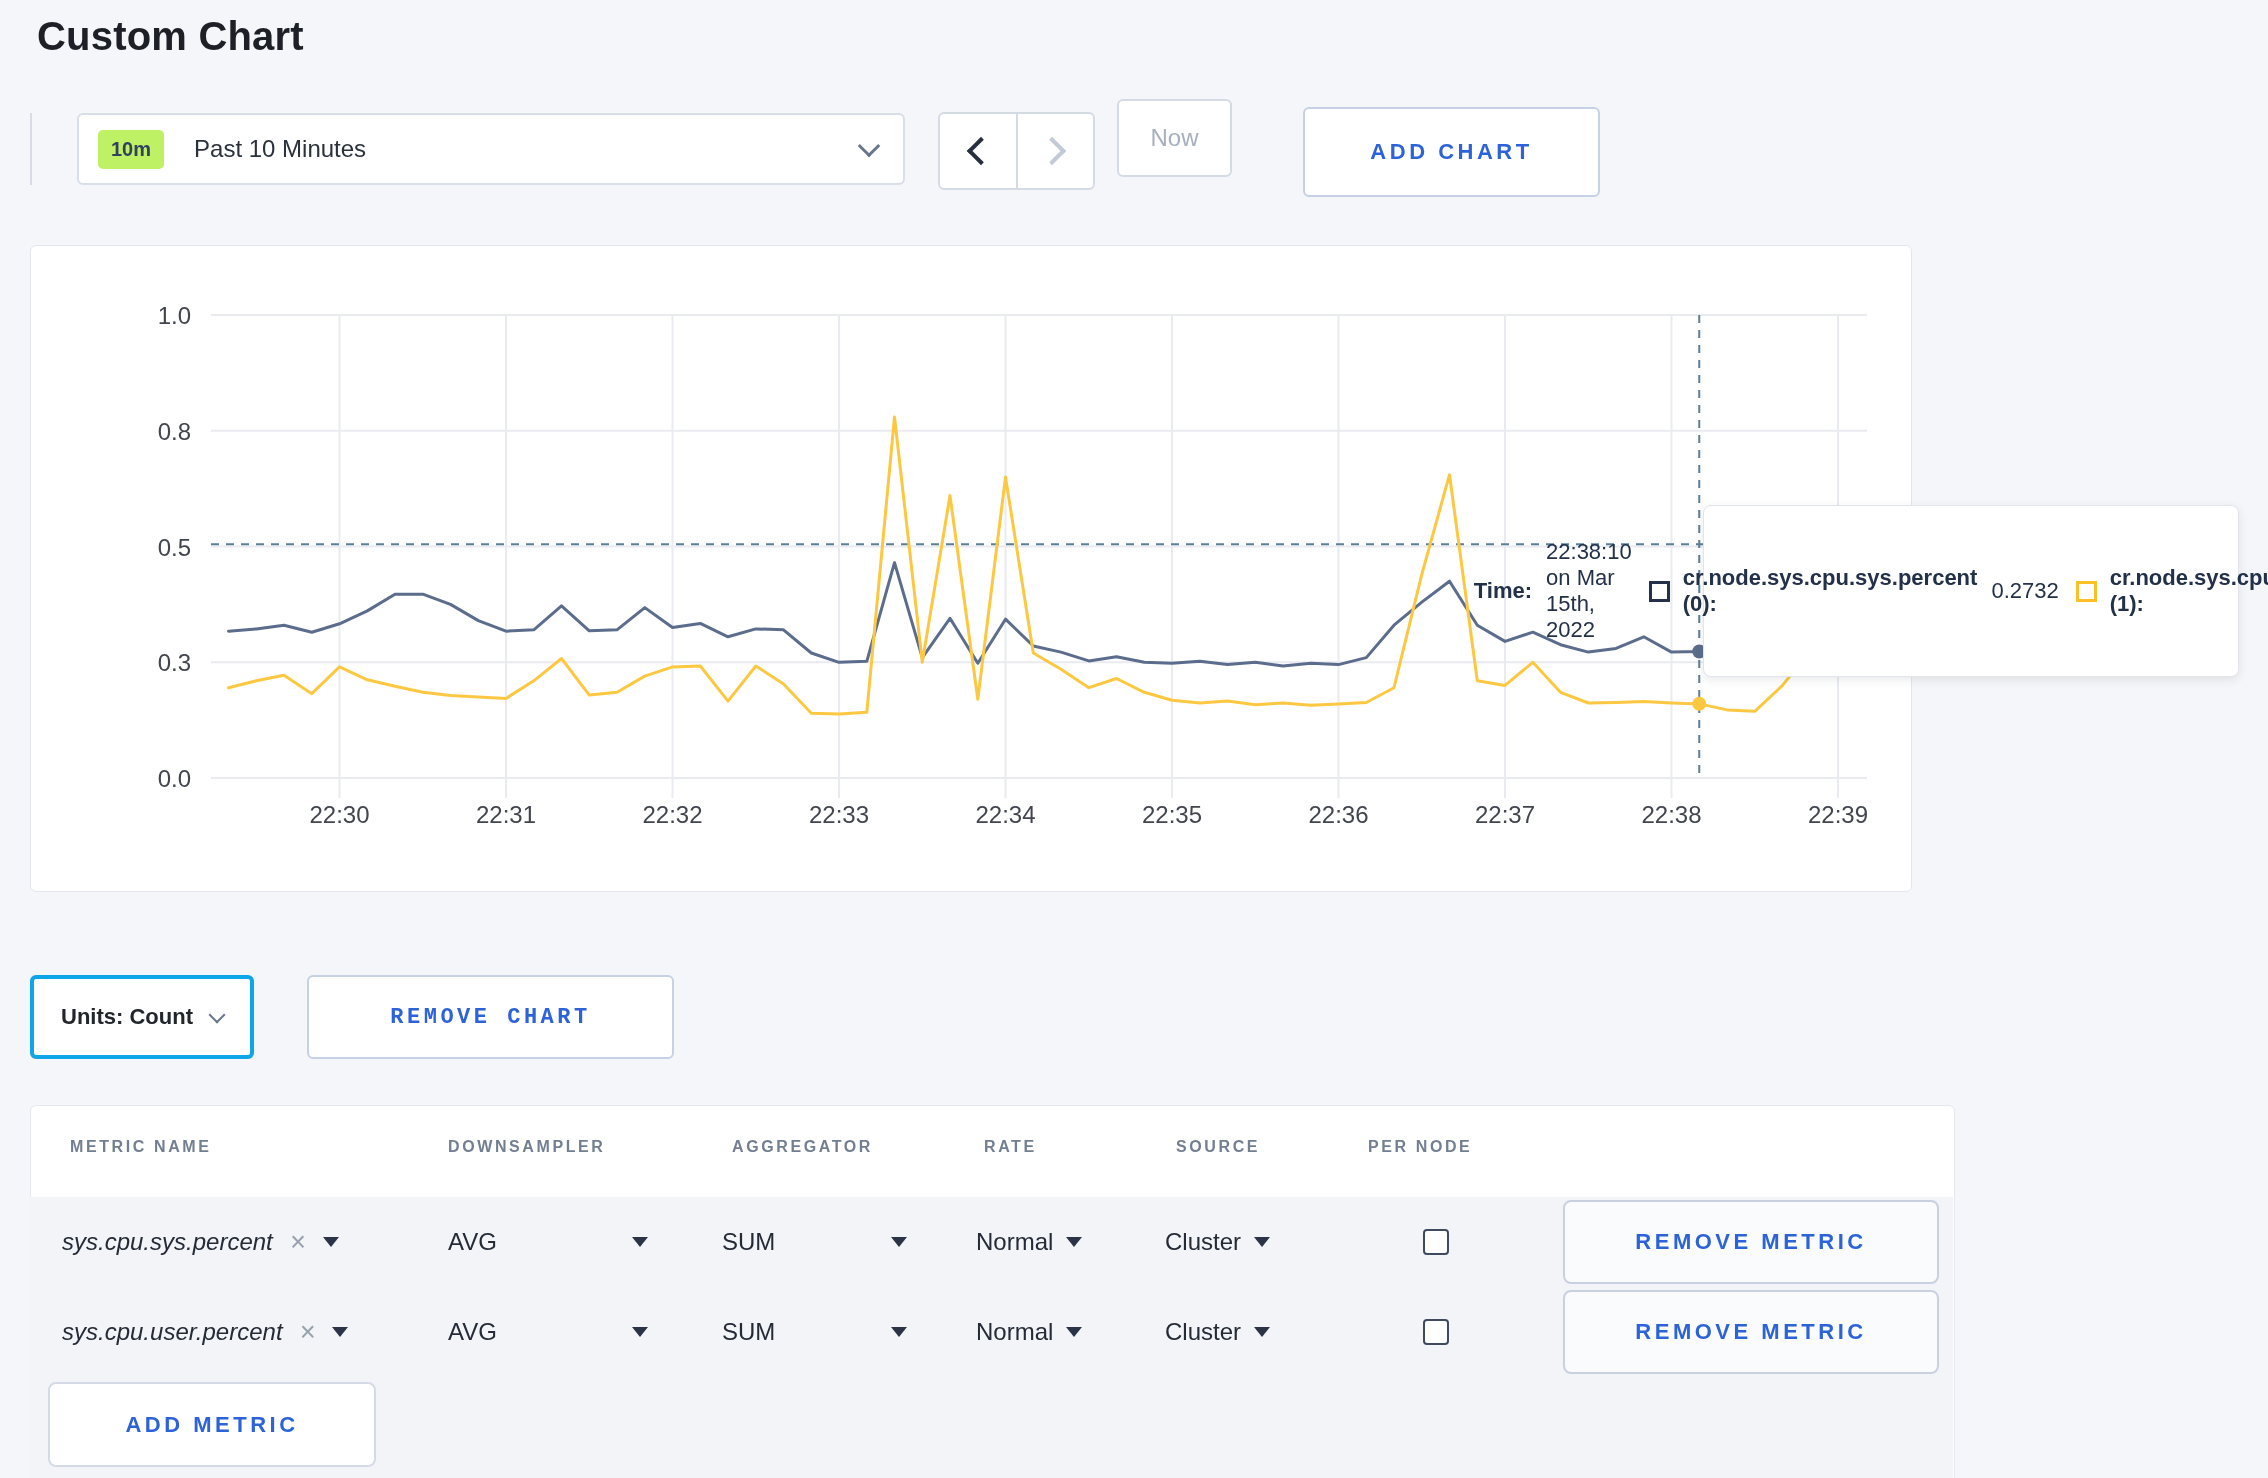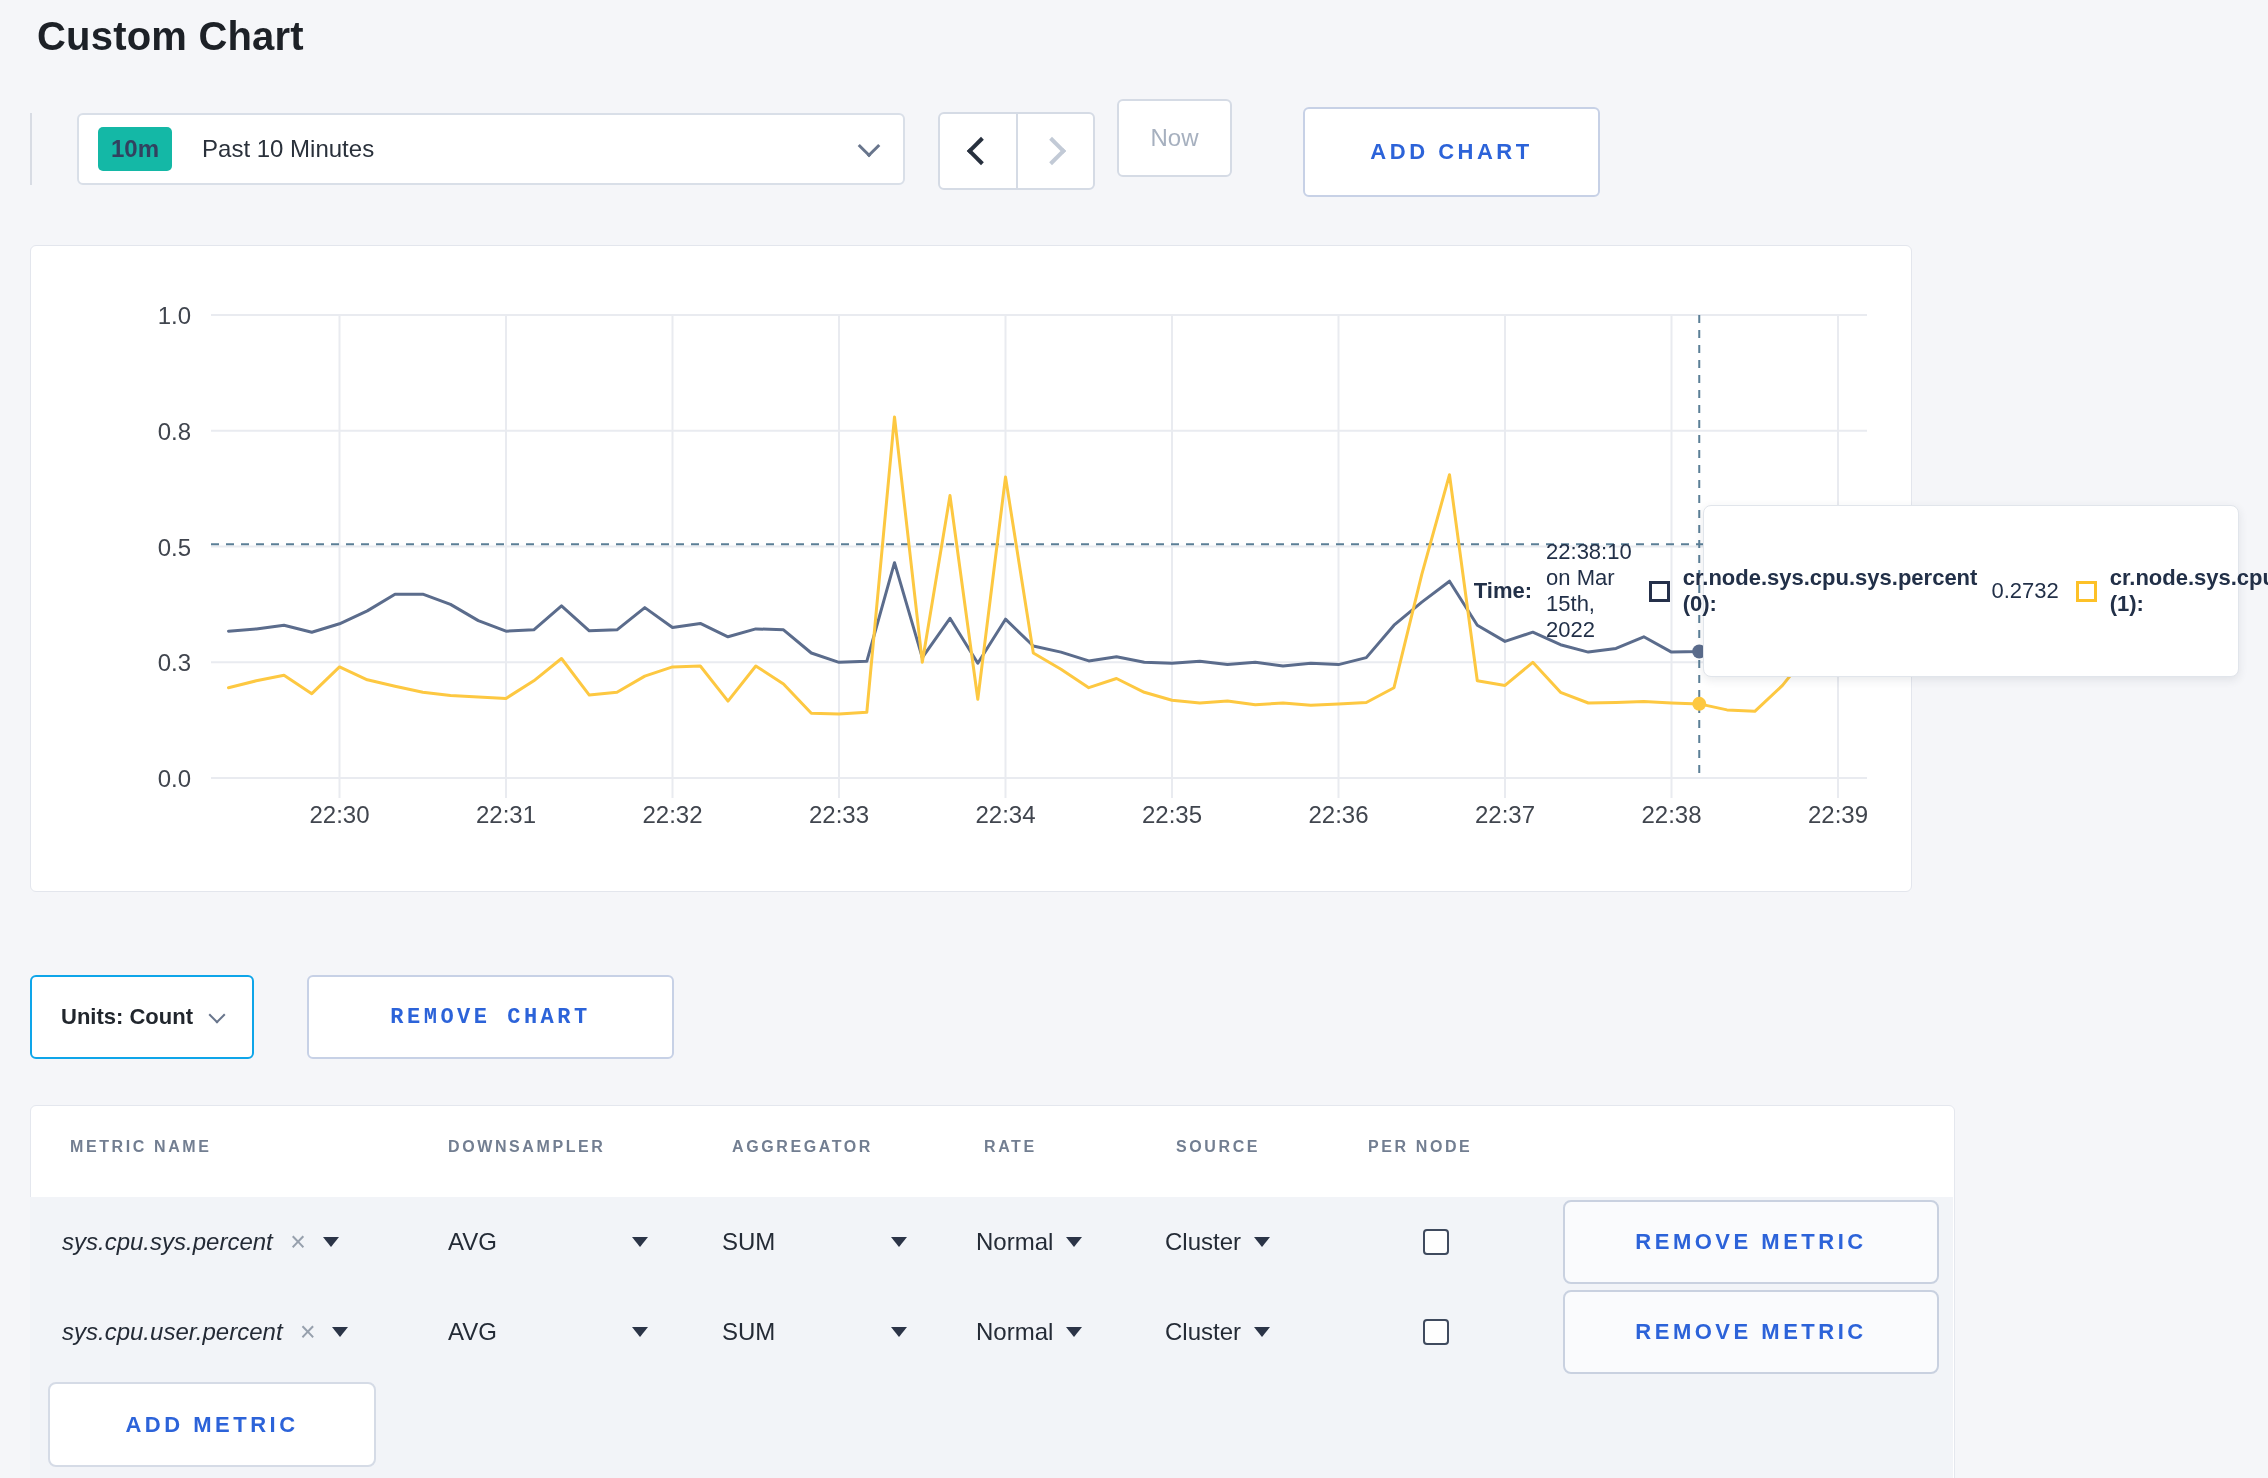--- a/index.html
+++ b/index.html
@@ -11,21 +11,21 @@
   }
   .abs{position:absolute;}
   
   .page-title{left:37px;top:14px;font-size:40px;font-weight:600;color:#1d2127;letter-spacing:.2px;}
   .toolbar-divider{left:30px;top:113px;width:2px;height:72px;background:#d8dce4;}
   .dropdown{
     background:#fff;border:2px solid #d9dfe8;border-radius:6px;
     display:flex;align-items:center;cursor:pointer;box-sizing:border-box;
   }
   .time-dropdown{left:77px;top:113px;width:828px;height:72px;padding:0 26px 0 19px;}
-  .time-badge{background:#14b8a6;color:#32415f;font-weight:700;font-size:24px;border-radius:5px;padding:8px 13px;}
+  .time-badge{background:#bef264;color:#32415f;font-weight:700;font-size:20px;border-radius:5px;padding:8px 13px;}
   .time-label{margin-left:30px;font-size:24px;color:#2a313b;flex:1;}
   .chev{width:13px;height:13px;border-right:3px solid #68758c;border-bottom:3px solid #68758c;transform:rotate(45deg);margin-top:-6px;}
   .nav-group{left:938px;top:112px;width:157px;height:78px;background:#fff;border:2px solid #d5dbe5;border-radius:6px;display:flex;box-sizing:border-box;}
   .nav-cell{flex:1;display:flex;align-items:center;justify-content:center;cursor:pointer;}
   .nav-cell + .nav-cell{border-left:2px solid #d5dbe5;}
   .chev-left{width:16px;height:16px;border-left:4px solid #27303e;border-bottom:4px solid #27303e;transform:rotate(45deg);margin-left:6px;}
   .chev-right{width:16px;height:16px;border-right:4px solid #c2cad6;border-top:4px solid #c2cad6;transform:rotate(45deg);margin-right:6px;}
   .now-btn{left:1117px;top:99px;width:115px;height:78px;background:#fff;border:2px solid #d5dbe5;border-radius:6px;
     display:flex;align-items:center;justify-content:center;font-size:24px;color:#a6b0bf;cursor:default;box-sizing:border-box;}
   .blue-btn{
@@ -43,21 +43,21 @@
     left:1703px;top:505px;width:536px;height:172px;background:#fff;border:1px solid #e1e5eb;border-radius:8px;
     box-shadow:0 3px 10px rgba(40,50,70,.10);
     display:flex;flex-direction:row;justify-content:center;gap:17px;
     padding:6px 18px 6px 44px;box-sizing:border-box;z-index:20;
   }
   .tt-row{display:flex;align-items:center;font-size:22px;color:#223048;}
   .tt-label{font-weight:700;}
   .tt-val{margin-left:14px;}
   .swatch{width:15px;height:15px;border:3px solid;margin-right:13px;background:#fff;flex:none;}
   
-  .units-btn{left:30px;top:975px;width:224px;height:84px;background:#fff;border:2px solid #0ea5e9;border-radius:6px;
+  .units-btn{left:30px;top:975px;width:224px;height:84px;background:#fff;border:4px solid #0ea5e9;border-radius:6px;
     display:flex;align-items:center;justify-content:center;gap:18px;cursor:pointer;box-sizing:border-box;}
   .units-label{font-size:22px;font-weight:700;color:#21262d;}
   .units-btn .chev{width:10px;height:10px;border-width:2.5px;margin-top:-4px;}
   .remove-chart-btn{left:307px;top:975px;width:367px;height:84px;font-family:Liberation Mono, monospace;}
   
   .table-card{left:30px;top:1105px;width:1923px;height:373px;background:#fff;border:1px solid #e4e7ee;border-radius:6px 6px 0 0;}
   .rows-band{left:30px;top:1197px;width:1923px;height:281px;background:#f2f4f8;}
   .th{top:1138px;font-size:16px;font-weight:600;letter-spacing:2.6px;color:#727e91;}
   .cell{height:48px;display:flex;align-items:center;font-size:24px;color:#242b36;}
   .caret{width:0;height:0;border-left:8px solid transparent;border-right:8px solid transparent;border-top:10px solid #2b3447;}

